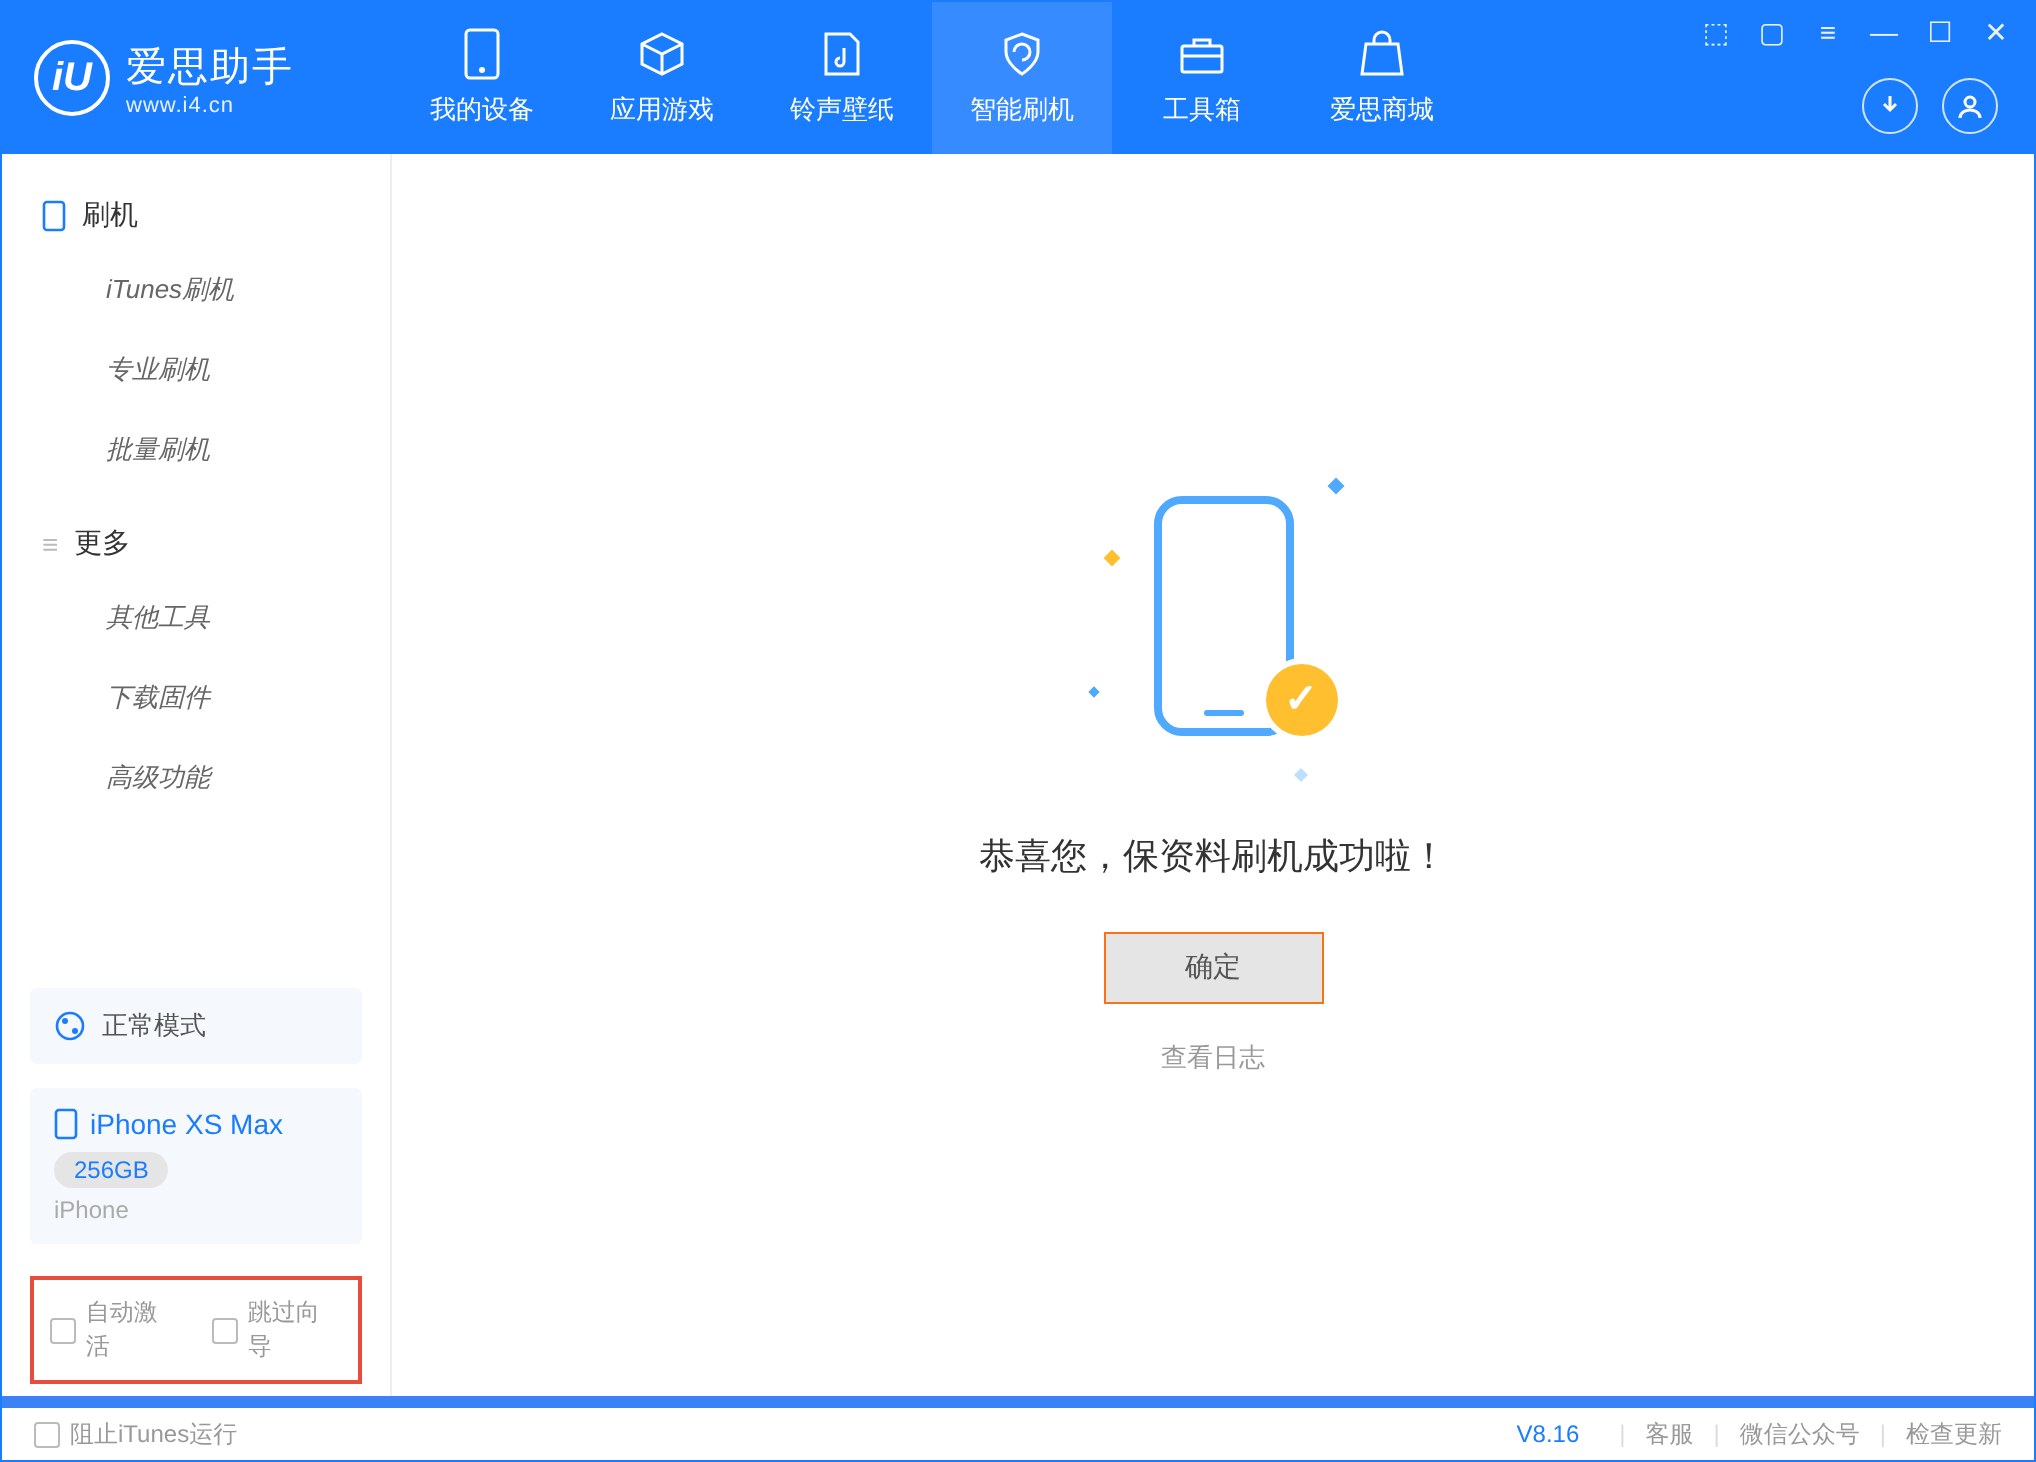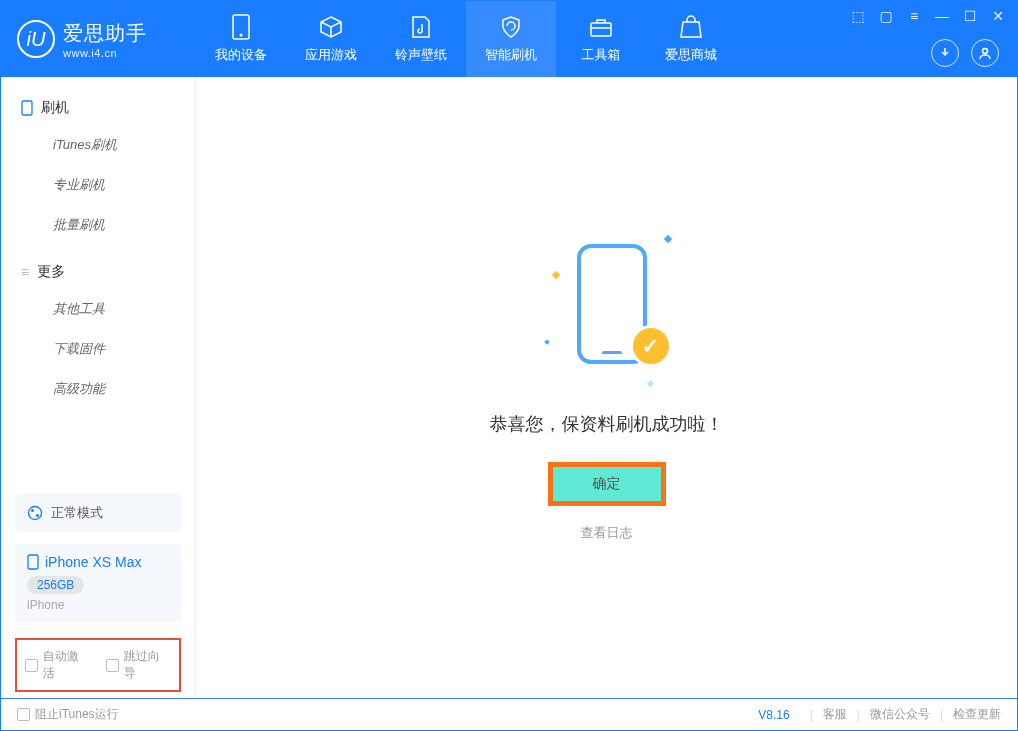--- a/index.html
+++ b/index.html
@@ -1,20 +1,20 @@
 <!DOCTYPE html>
 <html><head>
 <meta charset="utf-8">
 <style>
 * { margin: 0; padding: 0; box-sizing: border-box; font-family: "Microsoft YaHei", Arial, sans-serif; }
 body { background: #fff; }
 .window { width: 1018px; height: 731px; border: 1px solid #1a7cff; position: relative; display: flex; flex-direction: column; }
 .header { background: linear-gradient(to bottom, #1a7cff, #1a7cff); height: 76px; display: flex; align-items: center; color: #fff; }
 .logo-block { display: flex; align-items: center; padding: 0 16px; width: 195px; }
-.logo-circle { width: 38px; height: 38px; border: 2px solid #fff; border-radius: 50%; display: flex; align-items: center; justify-content: center; font-style: italic; font-weight: normal; font-size: 20px; color:#fff; }
+.logo-circle { width: 38px; height: 38px; border: 2px solid #fff; border-radius: 50%; display: flex; align-items: center; justify-content: center; font-style: italic; font-weight: bold; font-size: 20px; color:#fff; }
 .logo-text { margin-left: 8px; }
 .logo-title { font-size: 20px; font-weight: 500; letter-spacing: 1px; }
 .logo-sub { font-size: 11px; opacity: .9; letter-spacing: .5px; }
 .nav-tabs { display: flex; height: 100%; }
 .nav-tab { width: 90px; display: flex; flex-direction: column; align-items: center; justify-content: center; color: #fff; font-size: 13px; cursor: pointer; gap: 6px; }
 .nav-tab.active { background: rgba(255,255,255,.12); }
 .nav-icon { width: 26px; height: 26px; display:flex; align-items:center; justify-content:center; }
 .header-right { position: absolute; right: 10px; top: 6px; display: flex; gap: 10px; align-items:center; }
 .header-right .win-btn { width: 18px; height: 18px; color:#fff; font-size:14px; display:flex; align-items:center; justify-content:center; cursor:pointer; opacity:.9; }
 .header-circles { position:absolute; right: 18px; top: 38px; display:flex; gap:12px; }
@@ -37,23 +37,23 @@
 .success-illus { width: 120px; height: 150px; position:relative; margin-bottom: 28px; }
 .phone-rect { position:absolute; left:30px; top:10px; width:70px; height:120px; border:4px solid #4ea9ff; border-radius:14px; background:#fff; }
 .phone-rect:after { content:""; position:absolute; left:50%; bottom:6px; width:20px; height:3px; background:#4ea9ff; border-radius:3px; transform:translateX(-50%); }
 .check-badge { position:absolute; right:-2px; bottom:20px; width:36px; height:36px; background:#ffbf2f; border-radius:50%; display:flex; align-items:center; justify-content:center; color:#fff; font-size:20px; font-weight:bold; box-shadow:0 0 0 3px #fff; }
 .dot { position:absolute; width:6px; height:6px; background:#ffbf2f; transform:rotate(45deg); }
 .dot.d1 { left:6px; top:38px; }
 .dot.d2 { right:-4px; top:2px; background:#4ea9ff; }
 .dot.d3 { left:-2px; bottom:40px; background:#4ea9ff; width:4px; height:4px; }
 .dot.d4 { right:14px; bottom:-2px; background:#bde0ff; width:5px; height:5px; }
 .success-msg { font-size:18px; color:#333; margin-bottom: 26px; }
-.confirm-btn { border:5px solid #f97316; background:#5eead4; padding:8px 40px; font-size:14px; color:#555; cursor:pointer; margin-bottom:18px; }
+.confirm-btn { border:1px solid #f97316; background:#e5e5e5; padding:8px 40px; font-size:14px; color:#555; cursor:pointer; margin-bottom:18px; }
 .log-link { color:#999; font-size:13px; cursor:pointer; }
-.footer { height:32px; border-top:1px solid #3b82f6; display:flex; align-items:center; padding:0 16px; font-size:12px; color:#999; }
+.footer { height:32px; border-top:6px solid #3b82f6; display:flex; align-items:center; padding:0 16px; font-size:12px; color:#999; }
 .footer .ft-cb { display:flex; align-items:center; gap:5px; }
 .footer-right { margin-left:auto; display:flex; align-items:center; gap:10px; }
 .footer-right .sep { color:#ddd; }
 .footer-right .ft-link { color:#999; cursor:pointer; }
 .ver { color:#1a7cff; margin-right:10px; }
 svg { display:block; }
 </style>
 </head>
 <body>
 

